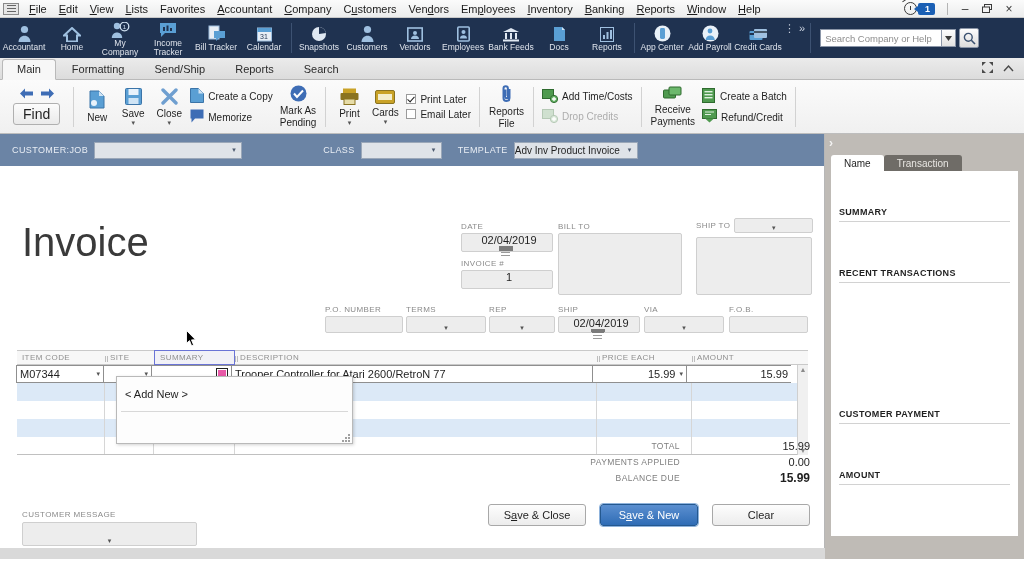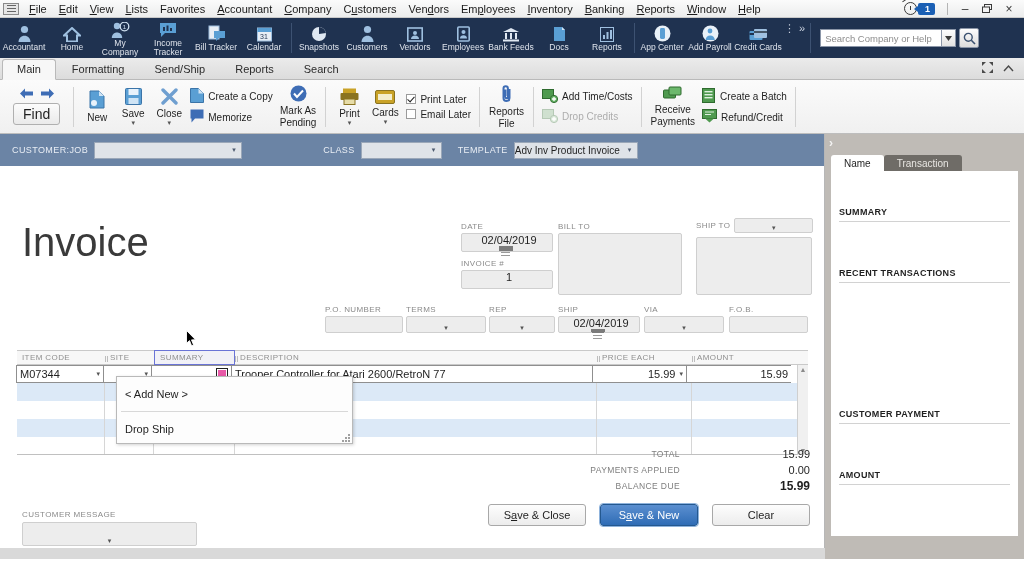--- a/index.html
+++ b/index.html
@@ -184,21 +184,21 @@
   }
   .ddpop .item { height:34px; display:flex; align-items:center; padding-left:8px; }
   .ddpop .divider { height:1px; background:#d8d8d8; margin:0 4px; }
   .resize-grip { position:absolute; right:2px; bottom:2px; width:7px; height:7px;}
   .resize-grip i { position:absolute; width:1.5px;height:1.5px;background:#a0a0a0;}
 
   
   .cursor { position:absolute; left:186px; top:330px; width:11px; height:17px; z-index:40; }
 
   
-  .totals { position:absolute; right:14px; bottom:54px; width:330px; font-size:10px; color:#1f1f1f;}
+  .totals { position:absolute; right:14px; bottom:62px; width:330px; font-size:10px; color:#1f1f1f;}
   .trow { display:flex; justify-content:space-between; align-items:center; height:16px; }
   .trow .lbl { color:#7e7e7e; font-size:8.5px; letter-spacing:.4px; text-align:right; width:200px;}
   .trow .val { width:90px; text-align:right; font-size:11px;}
   .trow.bold .val { font-weight:bold; font-size:12px; }
   .btnrow { position:absolute; right:14px; bottom:22px; display:flex; gap:14px; }
   .qbtn {
     width:98px; height:22px; border-radius:3px; font-size:11px;
     display:flex; align-items:center; justify-content:center;
     border:1px solid #a8a8a8; background:linear-gradient(#fdfdfd,#ececec); color:#1f1f1f;
   }
@@ -889,21 +889,20 @@
           </div>
           <div class="scrollcol" style="height:90px;">
             <span>▲</span>
             <span>▼</span>
           </div>
         </div>
 
         <div class="ddpop">
           <div class="item">&lt; Add New &gt;</div>
           <div class="divider"></div>
-          <div class="item">Drop Ship</div>
           <div class="resize-grip">
             <i style="left:5px;top:0"></i>
               <i style="left:5px;top:3px"></i>
               <i style="left:2px;top:3px"></i>
             <i style="left:5px;top:6px"></i>
               <i style="left:2px;top:6px"></i>
               <i style="left:-1px;top:6px"></i>
           </div>
         </div>
       </div>

